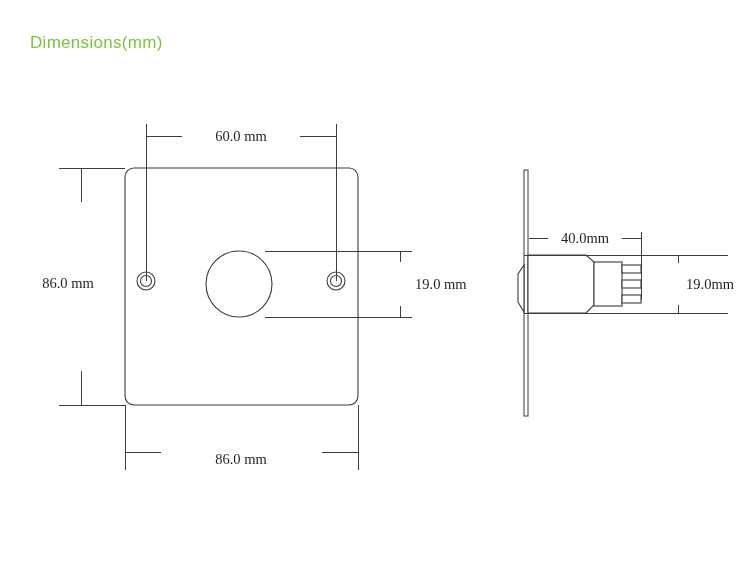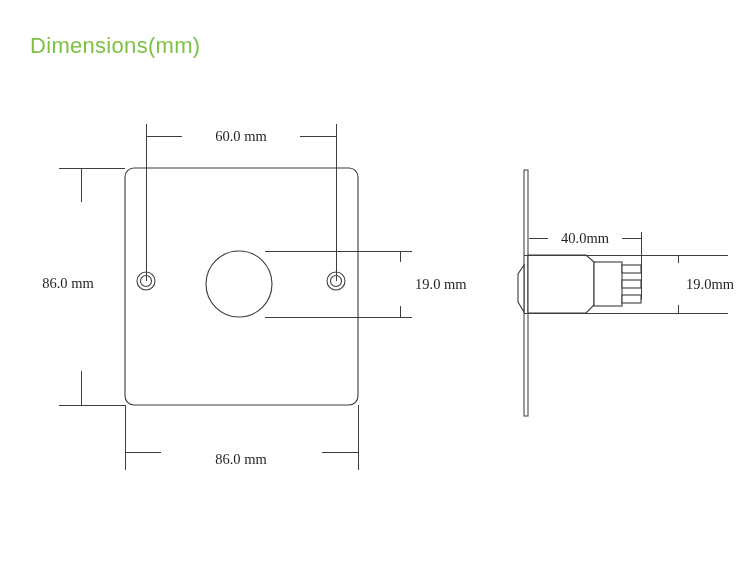--- a/index.html
+++ b/index.html
@@ -21,21 +21,21 @@
     top: 0;
     width: 750px;
     height: 566px;
     background: #ffffff;
   }
   .page-title {
     position: absolute;
     left: 30px;
     top: 33px;
     font-family: "Liberation Sans", sans-serif;
-    font-size: 22px;
+    font-size: 17px;
     font-weight: 400;
     letter-spacing: 0.3px;
     color: #7dc242;
     white-space: nowrap;
   }
   svg.drawing {
     position: absolute;
     left: 0;
     top: 0;
     width: 750px;

